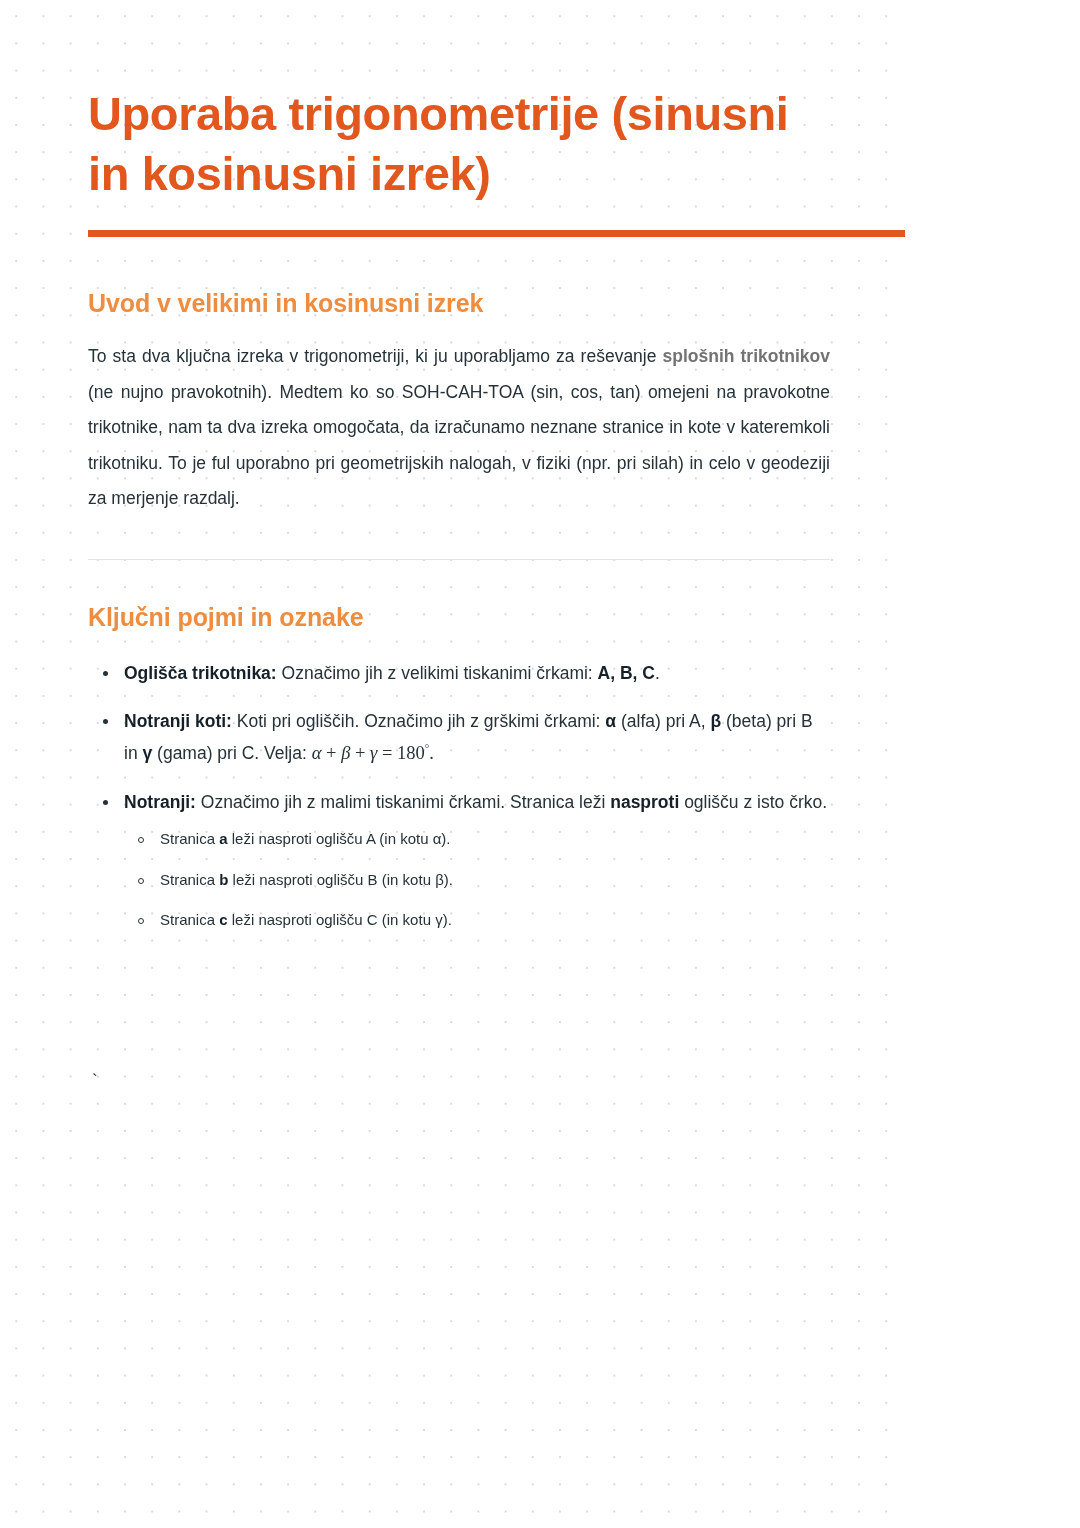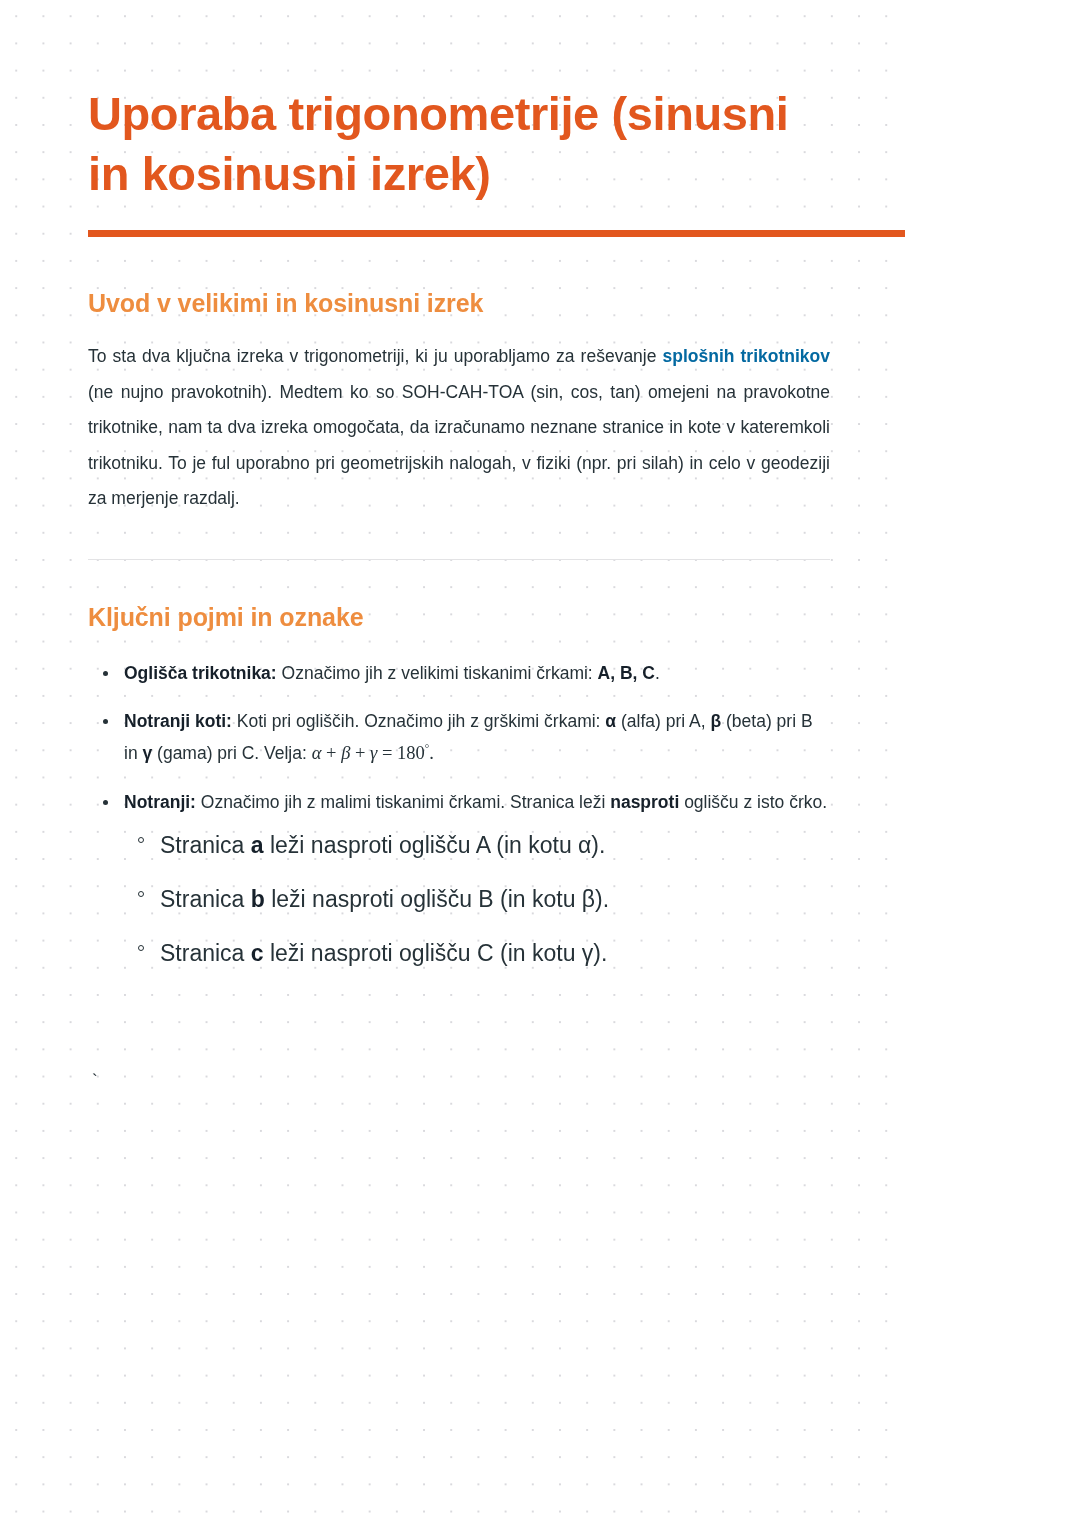--- a/index.html
+++ b/index.html
@@ -82,21 +82,21 @@
   .body-text {
     margin: 0;
     padding-top: 21px;
     font-size: 17.5px;
     line-height: 2.03;
     color: #263238;
     text-align: justify;
     text-justify: inter-word;
   }
 
-  .body-text b { font-weight: bold; color: #0369a1; }
+  .body-text b { font-weight: bold; color: #737373; }
 
   .thin-divider {
     margin-top: 42px;
     width: 742px;
     height: 1px;
     background: #e3e3e5;
   }
 
   ul.bullets {
     margin: 0;
@@ -129,21 +129,21 @@
   ul.sub-bullets {
     margin: 0;
     padding: 8px 0 0 0;
     list-style: none;
   }
 
   ul.sub-bullets > li {
     position: relative;
     padding-left: 36px;
     margin-bottom: 15px;
-    font-size: 23px;
+    font-size: 15px;
     line-height: 1.7;
     color: #263238;
   }
 
   ul.sub-bullets > li::before {
     content: "";
     position: absolute;
     left: 14px;
     top: 11px;
     width: 6px;

